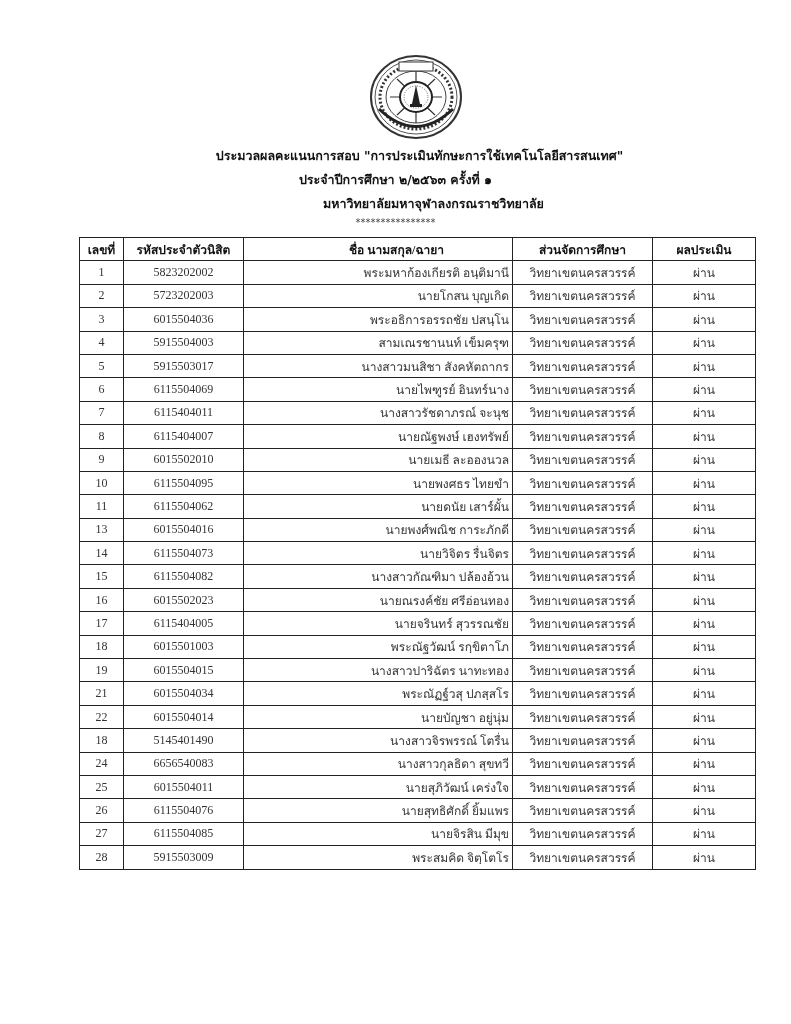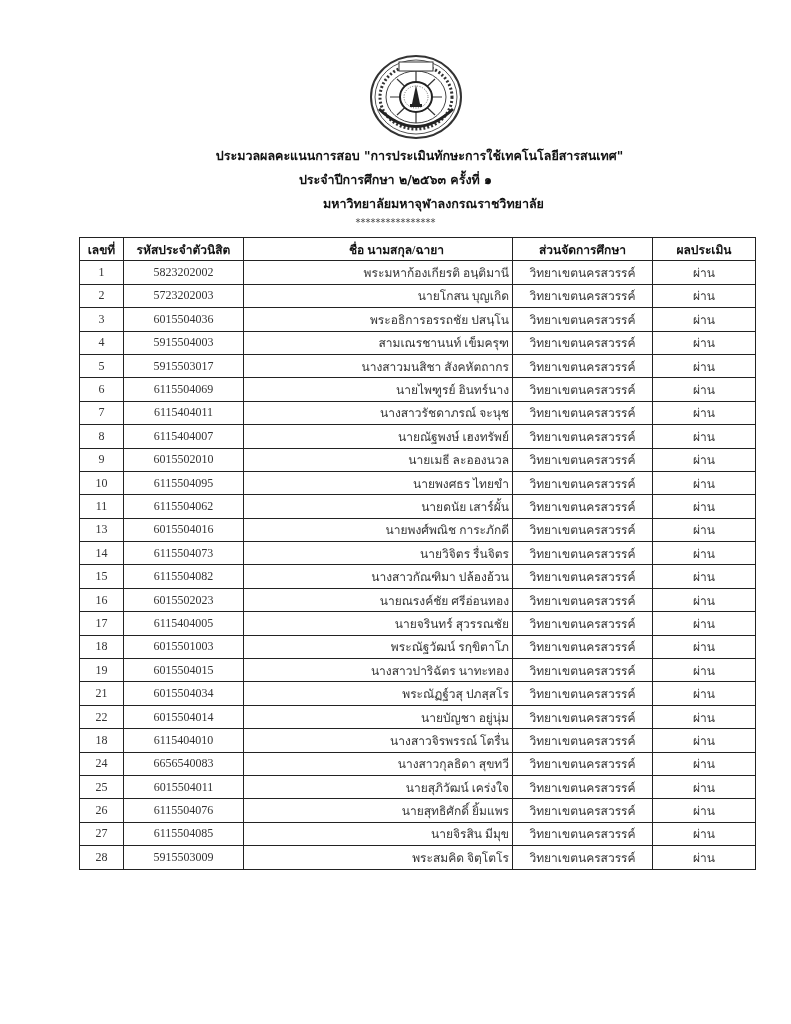--- a/index.html
+++ b/index.html
@@ -217,21 +217,21 @@
       </tr>
       <tr>
         <td class="c-no">22</td>
         <td class="c-id">6015504014</td>
         <td class="c-name">นายบัญชา   อยู่นุ่ม</td>
         <td class="c-unit">วิทยาเขตนครสวรรค์</td>
         <td class="c-res">ผ่าน</td>
       </tr>
       <tr>
         <td class="c-no">18</td>
-        <td class="c-id">6115404010</td>
+        <td class="c-id">5145401490</td>
         <td class="c-name">นางสาวจิรพรรณ์ โตรื่น</td>
         <td class="c-unit">วิทยาเขตนครสวรรค์</td>
         <td class="c-res">ผ่าน</td>
       </tr>
       <tr>
         <td class="c-no">24</td>
         <td class="c-id">6656540083</td>
         <td class="c-name">นางสาวกุลธิดา   สุขทวี</td>
         <td class="c-unit">วิทยาเขตนครสวรรค์</td>
         <td class="c-res">ผ่าน</td>

